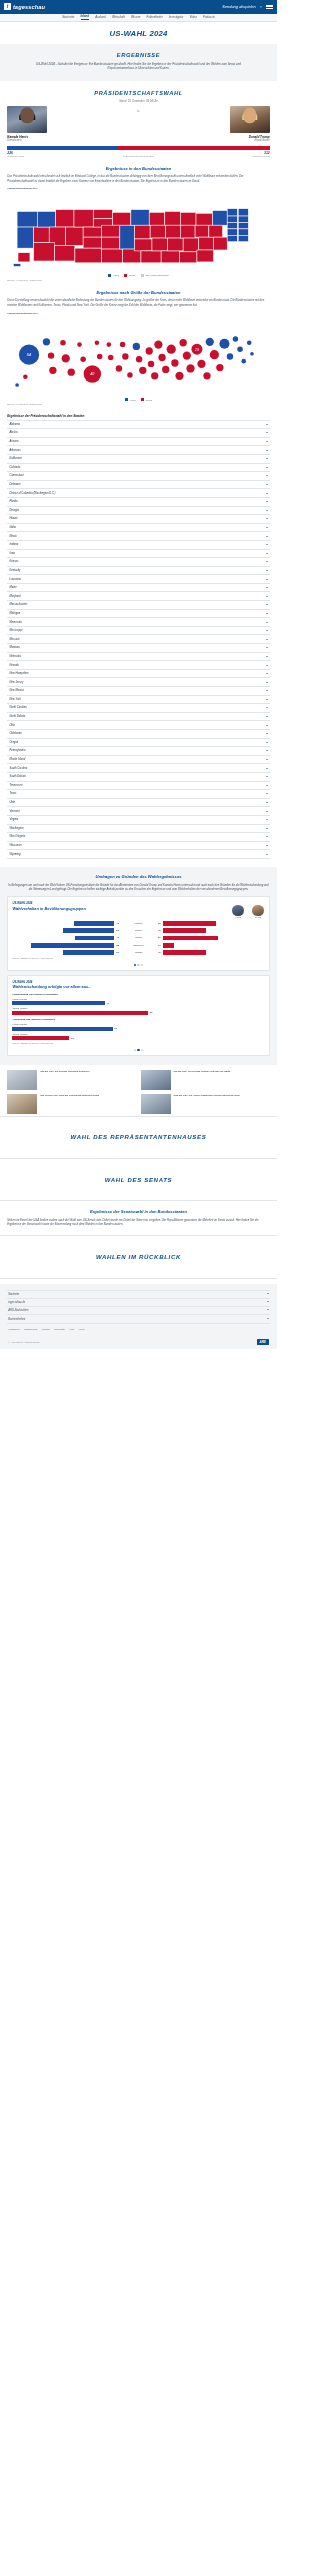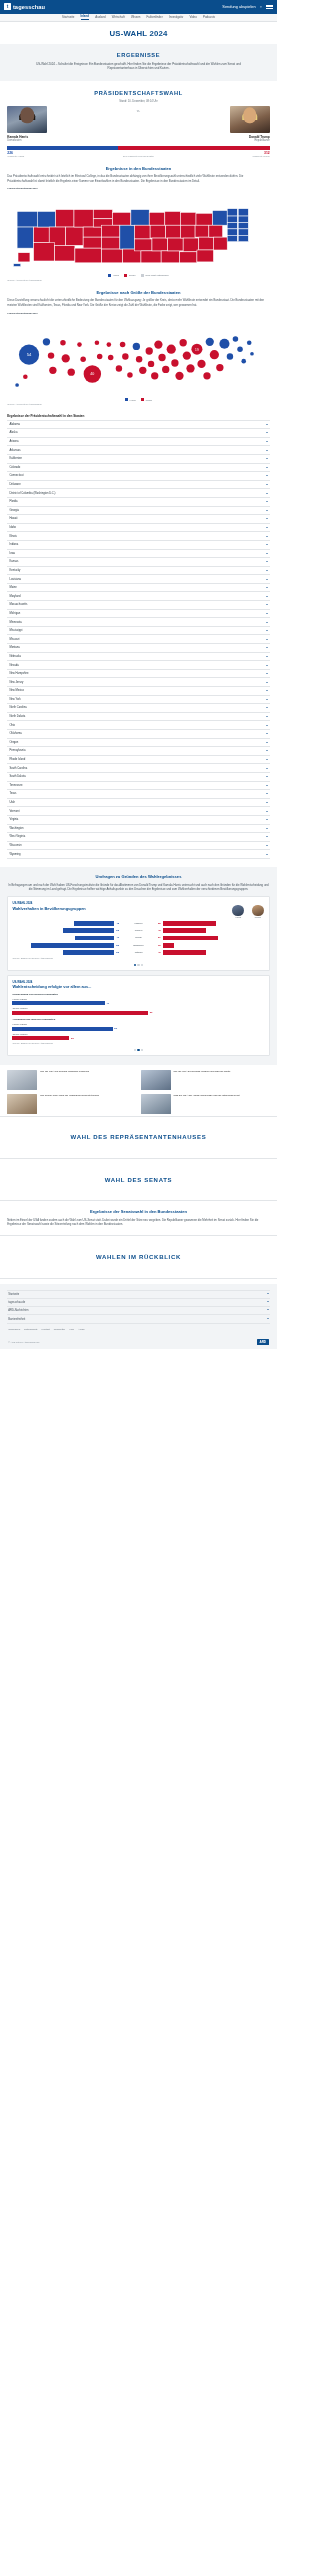--- a/index.html
+++ b/index.html
@@ -4,21 +4,21 @@
 <style>
   * { box-sizing: border-box; }
   html, body { margin:0; padding:0; }
   body {
     width: 311px;
     background: #ffffff;
     font-family: "Liberation Sans", sans-serif;
     color: #1a1a1a;
     -webkit-font-smoothing: antialiased;
   }
-  .page { width:277px; position:relative; }
+  .page { width:277px; position:relative;font-style:italic; }
 
   
   .topbar {
     background:#0a4d8c; color:#fff; height:13.5px; display:flex; align-items:center;
     padding: 0 4.1px; justify-content:space-between;
   }
   .brand { display:flex; align-items:center; gap:2.1px; }
   .brand-mark {
     width:6.7px;height:6.7px;background:#fff;color:#0a4d8c;font-size:4.7px;font-weight:bold;
     display:flex;align-items:center;justify-content:center;border-radius:0.5px;

